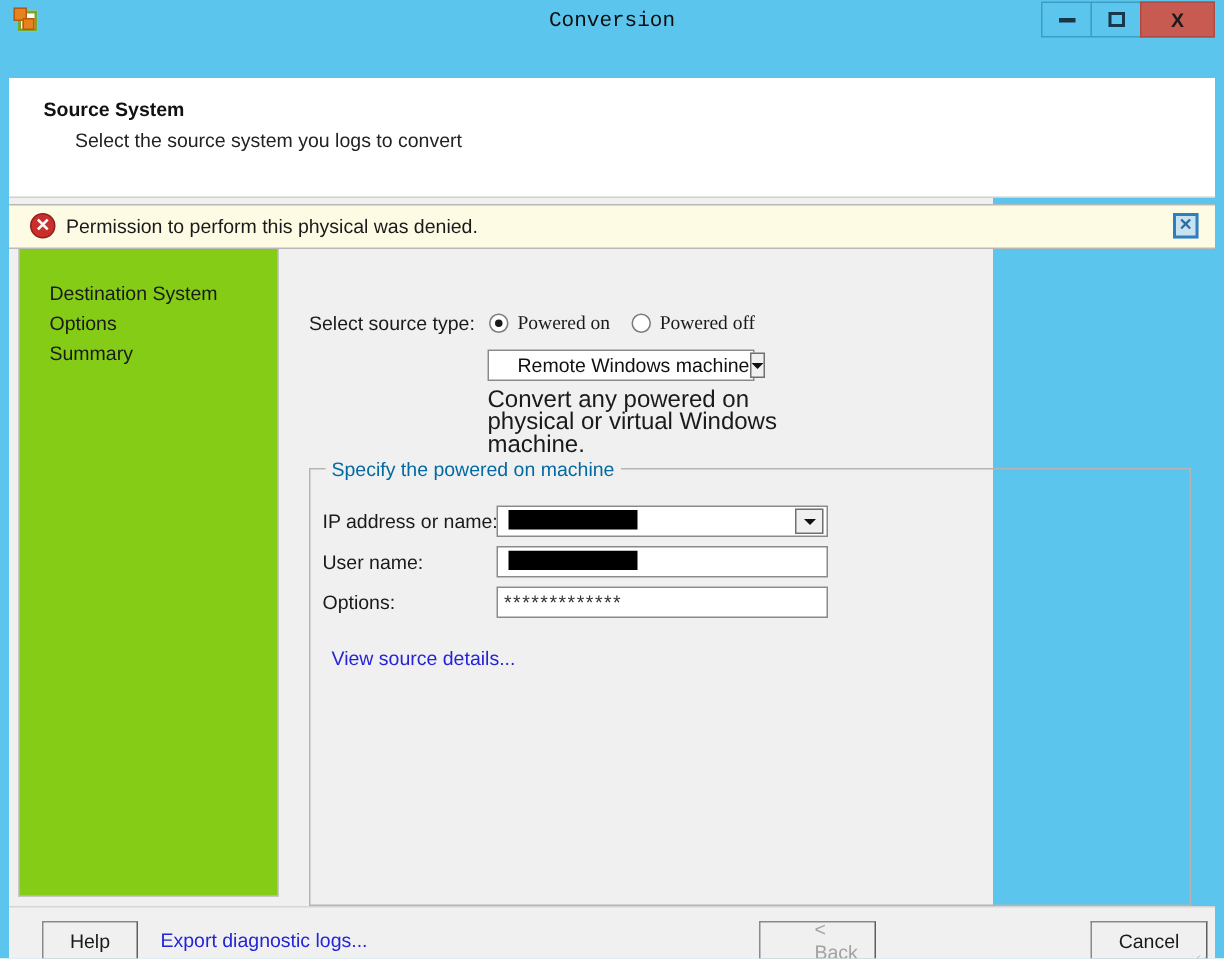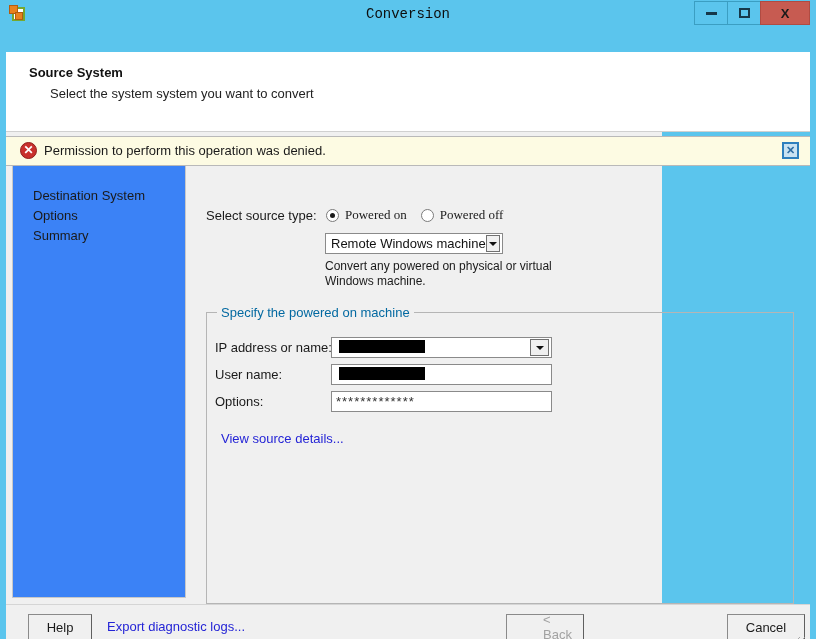--- a/index.html
+++ b/index.html
@@ -185,21 +185,21 @@
     line-height: 13px;
     text-align: center;
   }
 
   
   .sidebar {
     position: absolute;
     left: 6px; top: 84px;
     width: 174px;
     height: 462px;
-    background: #3b82f6;
+    background: #84cc16;
     border: 1px solid #c8c8c8;
     box-sizing: border-box;
     overflow: hidden;
   }
   .side-item {
     font-size: 13px;
     color: #1a1a1a;
     padding: 1px 0 1px 20px;
     line-height: 18px;
     white-space: nowrap;
@@ -262,21 +262,21 @@
     width: 178px;
     height: 21px;
     background: #ffffff;
     border: 1px solid #8a8a8a;
     box-sizing: border-box;
     display: flex;
     align-items: center;
   }
   .select-srctype .sel-text {
     flex: 1;
-    padding-left: 5px;
+    padding-left: 19px;
     font-size: 13px;
     color: #111;
     white-space: nowrap;
   }
   .dd-arrow {
     width: 19px;
     height: 17px;
     margin-right: 2px;
     background: #f0f0f0;
     border: 1px solid #707070;
@@ -289,21 +289,21 @@
     width: 0; height: 0;
     border-left: 4px solid transparent;
     border-right: 4px solid transparent;
     border-top: 4px solid #111;
   }
 
   .hint {
     position: absolute;
     left: 131px; top: 87px;
     width: 230px;
-    font-size: 12px;
+    font-size: 16px;
     color: #1a1a1a;
     line-height: 15px;
   }
 
   
   .fieldset {
     position: absolute;
     left: 12px; top: 140px;
     width: 588px;
     height: 292px;
@@ -442,34 +442,34 @@
         <span class="glyph-max"></span>
       </div>
       <div class="winbtn close">X</div>
     </div>
   </div>
 
   <div class="client">
 
     <div class="header">
       <div class="header-title">Source System</div>
-      <div class="header-sub">Select the system system you want to convert</div>
+      <div class="header-sub">Select the source system you logs to convert</div>
     </div>
 
     <div class="sidebar">
       <div class="side-items">
         <div class="side-item">Destination System</div>
         <div class="side-item">Options</div>
         <div class="side-item">Summary</div>
       </div>
     </div>
 
     <div class="errbar">
       <div class="err-icon">✕</div>
-      <div class="err-text">Permission to perform this operation was denied.</div>
+      <div class="err-text">Permission to perform this physical was denied.</div>
       <div class="err-close">✕</div>
     </div>
 
     <div class="main">
 
       <div class="row-srctype">Select source type:</div>
 
       <div class="radio-group">
         <label class="radio">
           <span class="radio-dot checked"></span>

